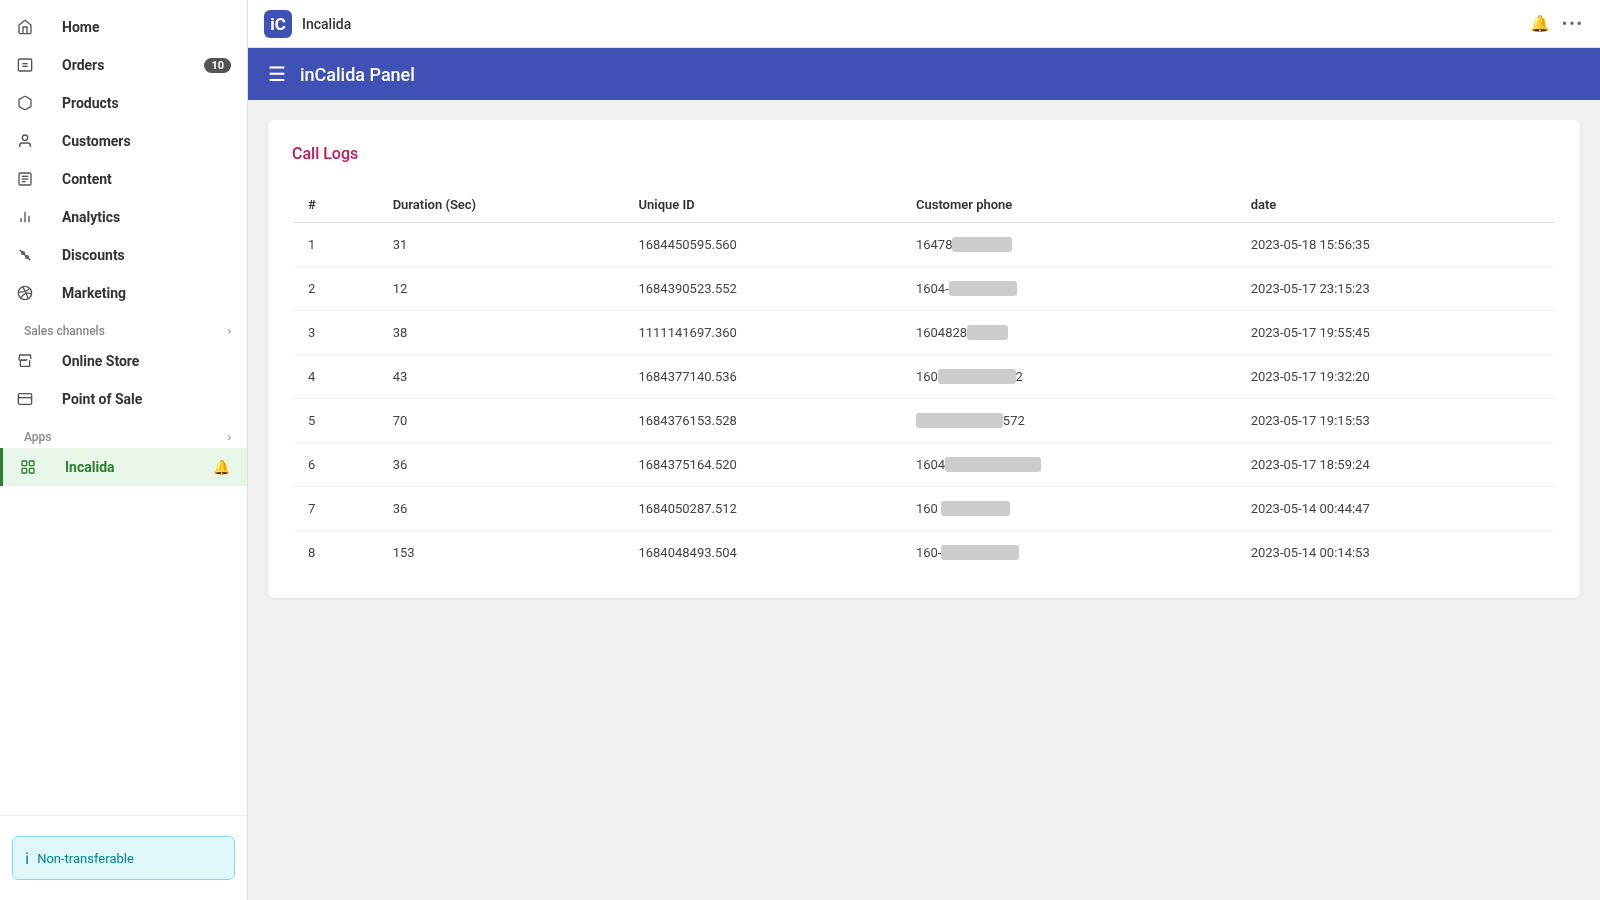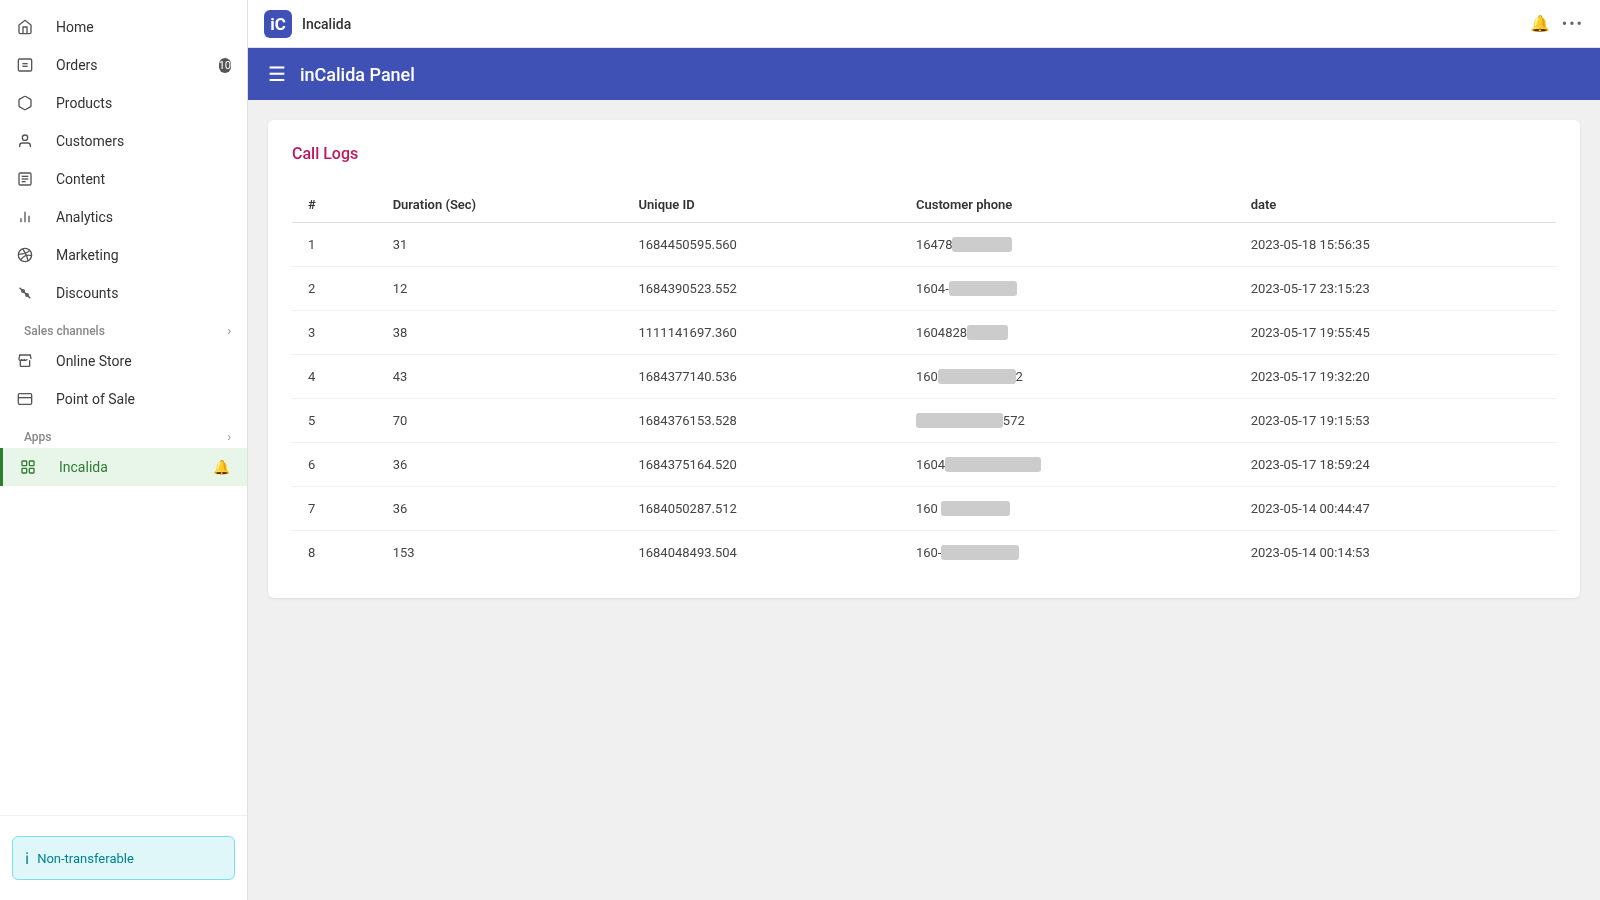--- a/index.html
+++ b/index.html
@@ -19,33 +19,34 @@
     .sidebar-top {
       padding: 8px 0;
     }
     .sidebar-item {
       display: flex;
       align-items: center;
       padding: 10px 16px;
       cursor: pointer;
       font-size: 14px;
       color: #333;
-      gap: 22px;
+      gap: 28px;
       position: relative;
+      font-weight: bold;
     }
     .sidebar-item.active {
       background: #e8f5e9;
       color: #2e7d32;
       border-left: 3px solid #2e7d32;
     }
     .sidebar-item .badge {
       background: #555;
       color: #fff;
       border-radius: 10px;
-      padding: 1px 0;
+      padding: 1px 7px;
       font-size: 11px;
       margin-left: auto;
     }
     .sidebar-item .bell-icon {
       margin-left: auto;
       color: #999;
       font-size: 14px;
     }
     .sidebar-icon {
       width: 18px;
@@ -258,36 +259,36 @@
             <line x1="12" y1="20" x2="12" y2="4"></line>
             <line x1="6" y1="20" x2="6" y2="14"></line>
           </svg>
       </span>
       <span>Analytics</span>
     </div>
 
     <div class="sidebar-item">
       <span class="sidebar-icon">
         <svg width="16" height="16" viewBox="0 0 24 24" fill="none" stroke="currentColor" stroke-width="2">
-            <circle cx="12" cy="12" r="10"></circle>
-            <path d="M8.56 2.75c4.37 6.03 6.02 9.42 8.03 17.72m2.54-15.38c-3.72 4.35-8.94 5.66-16.88 5.85m19.5 1.9c-3.5-.93-6.63-.82-8.94 0-2.58.92-5.01 2.86-7.44 6.32"></path>
-          </svg>
-      </span>
-      <span>Marketing</span>
-    </div>
-
-    <div class="sidebar-item">
-      <span class="sidebar-icon">
-        <svg width="16" height="16" viewBox="0 0 24 24" fill="none" stroke="currentColor" stroke-width="2">
             <circle cx="9" cy="9" r="2"></circle>
             <circle cx="15" cy="15" r="2"></circle>
             <line x1="4" y1="4" x2="20" y2="20"></line>
           </svg>
       </span>
       <span>Discounts</span>
+    </div>
+
+    <div class="sidebar-item">
+      <span class="sidebar-icon">
+        <svg width="16" height="16" viewBox="0 0 24 24" fill="none" stroke="currentColor" stroke-width="2">
+            <circle cx="12" cy="12" r="10"></circle>
+            <path d="M8.56 2.75c4.37 6.03 6.02 9.42 8.03 17.72m2.54-15.38c-3.72 4.35-8.94 5.66-16.88 5.85m19.5 1.9c-3.5-.93-6.63-.82-8.94 0-2.58.92-5.01 2.86-7.44 6.32"></path>
+          </svg>
+      </span>
+      <span>Marketing</span>
     </div>
 
     <div class="sidebar-section-label">
       <span>Sales channels</span>
       <span class="chevron">›</span>
     </div>
     <div class="sidebar-item">
       <span class="sidebar-icon">
         <svg width="16" height="16" viewBox="0 0 24 24" fill="none" stroke="currentColor" stroke-width="2">
             <path d="M3 9l1-6h16l1 6"></path>

